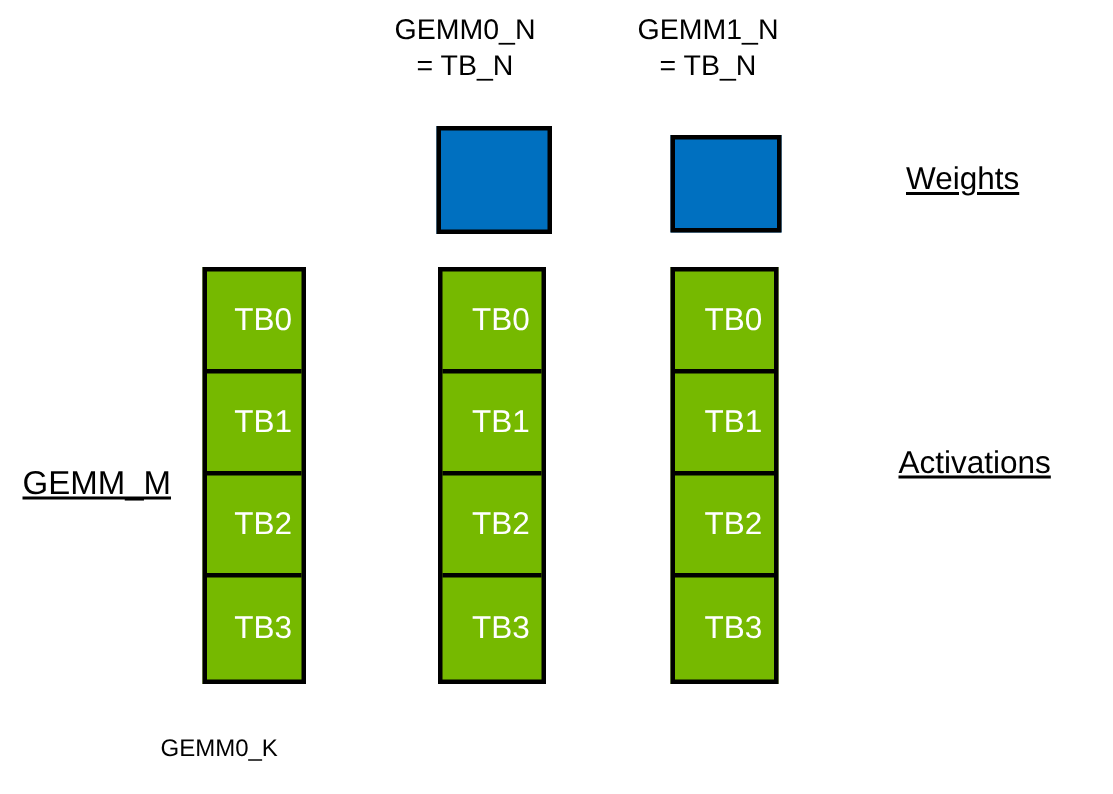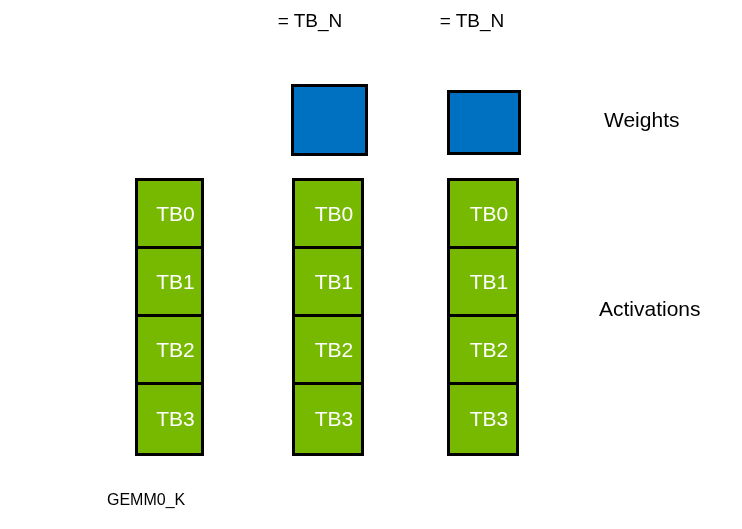--- a/index.html
+++ b/index.html
@@ -29,46 +29,49 @@
   #tb-column-1 { left: 292px; width: 72px; }
   #tb-column-2 { left: 447px; width: 72px; }
   .tb-cell {
     height: 68px; border-bottom: 3px solid #000;
     display: flex; align-items: center; justify-content: center;
     color: #ffffff; font-size: 21px; padding-left: 12px;
   }
   .tb-cell:last-child { border-bottom: none; text-align: right; }
 
   
-  .side-label { position: absolute; font-size: 21px; white-space: nowrap; }
+  .side-label { position: absolute; font-size: 21px; white-space: nowrap; text-decoration: underline; }
   #gemm-m-label      { left: 15px;  top: 309px; font-size: 22px; }
   #weights-label     { left: 604px; top: 108px; }
   #activations-label { left: 599px; top: 297px; }
   .bottom-label { position: absolute; top: 491px; font-size: 16px; white-space: nowrap; }
   #bottom-label-0 { left: 107px; }
   #bottom-label-1 { left: 275px; }
 </style>
 </head>
 <body>
 
 <div class="canvas">
 
   <div class="top-label" id="top-label-0">
+    <div>GEMM0_N</div>
     <div>= TB_N</div>
   </div>
   <div class="top-label" id="top-label-1">
+    <div>GEMM1_N</div>
     <div>= TB_N</div>
   </div>
 
   <div class="weight-tile" id="weight-tile-0"></div>
   <div class="weight-tile" id="weight-tile-1"></div>
 
   <div class="side-label" id="weights-label">Weights</div>
   <div class="side-label" id="activations-label">Activations</div>
 
+  <div class="side-label" id="gemm-m-label">GEMM_M</div>
 
   <div class="tb-column" id="tb-column-0">
     <div class="tb-cell">TB0</div>
     <div class="tb-cell">TB1</div>
     <div class="tb-cell">TB2</div>
     <div class="tb-cell">TB3</div>
   </div>
   <div class="tb-column" id="tb-column-1">
     <div class="tb-cell">TB0</div>
     <div class="tb-cell">TB1</div>

